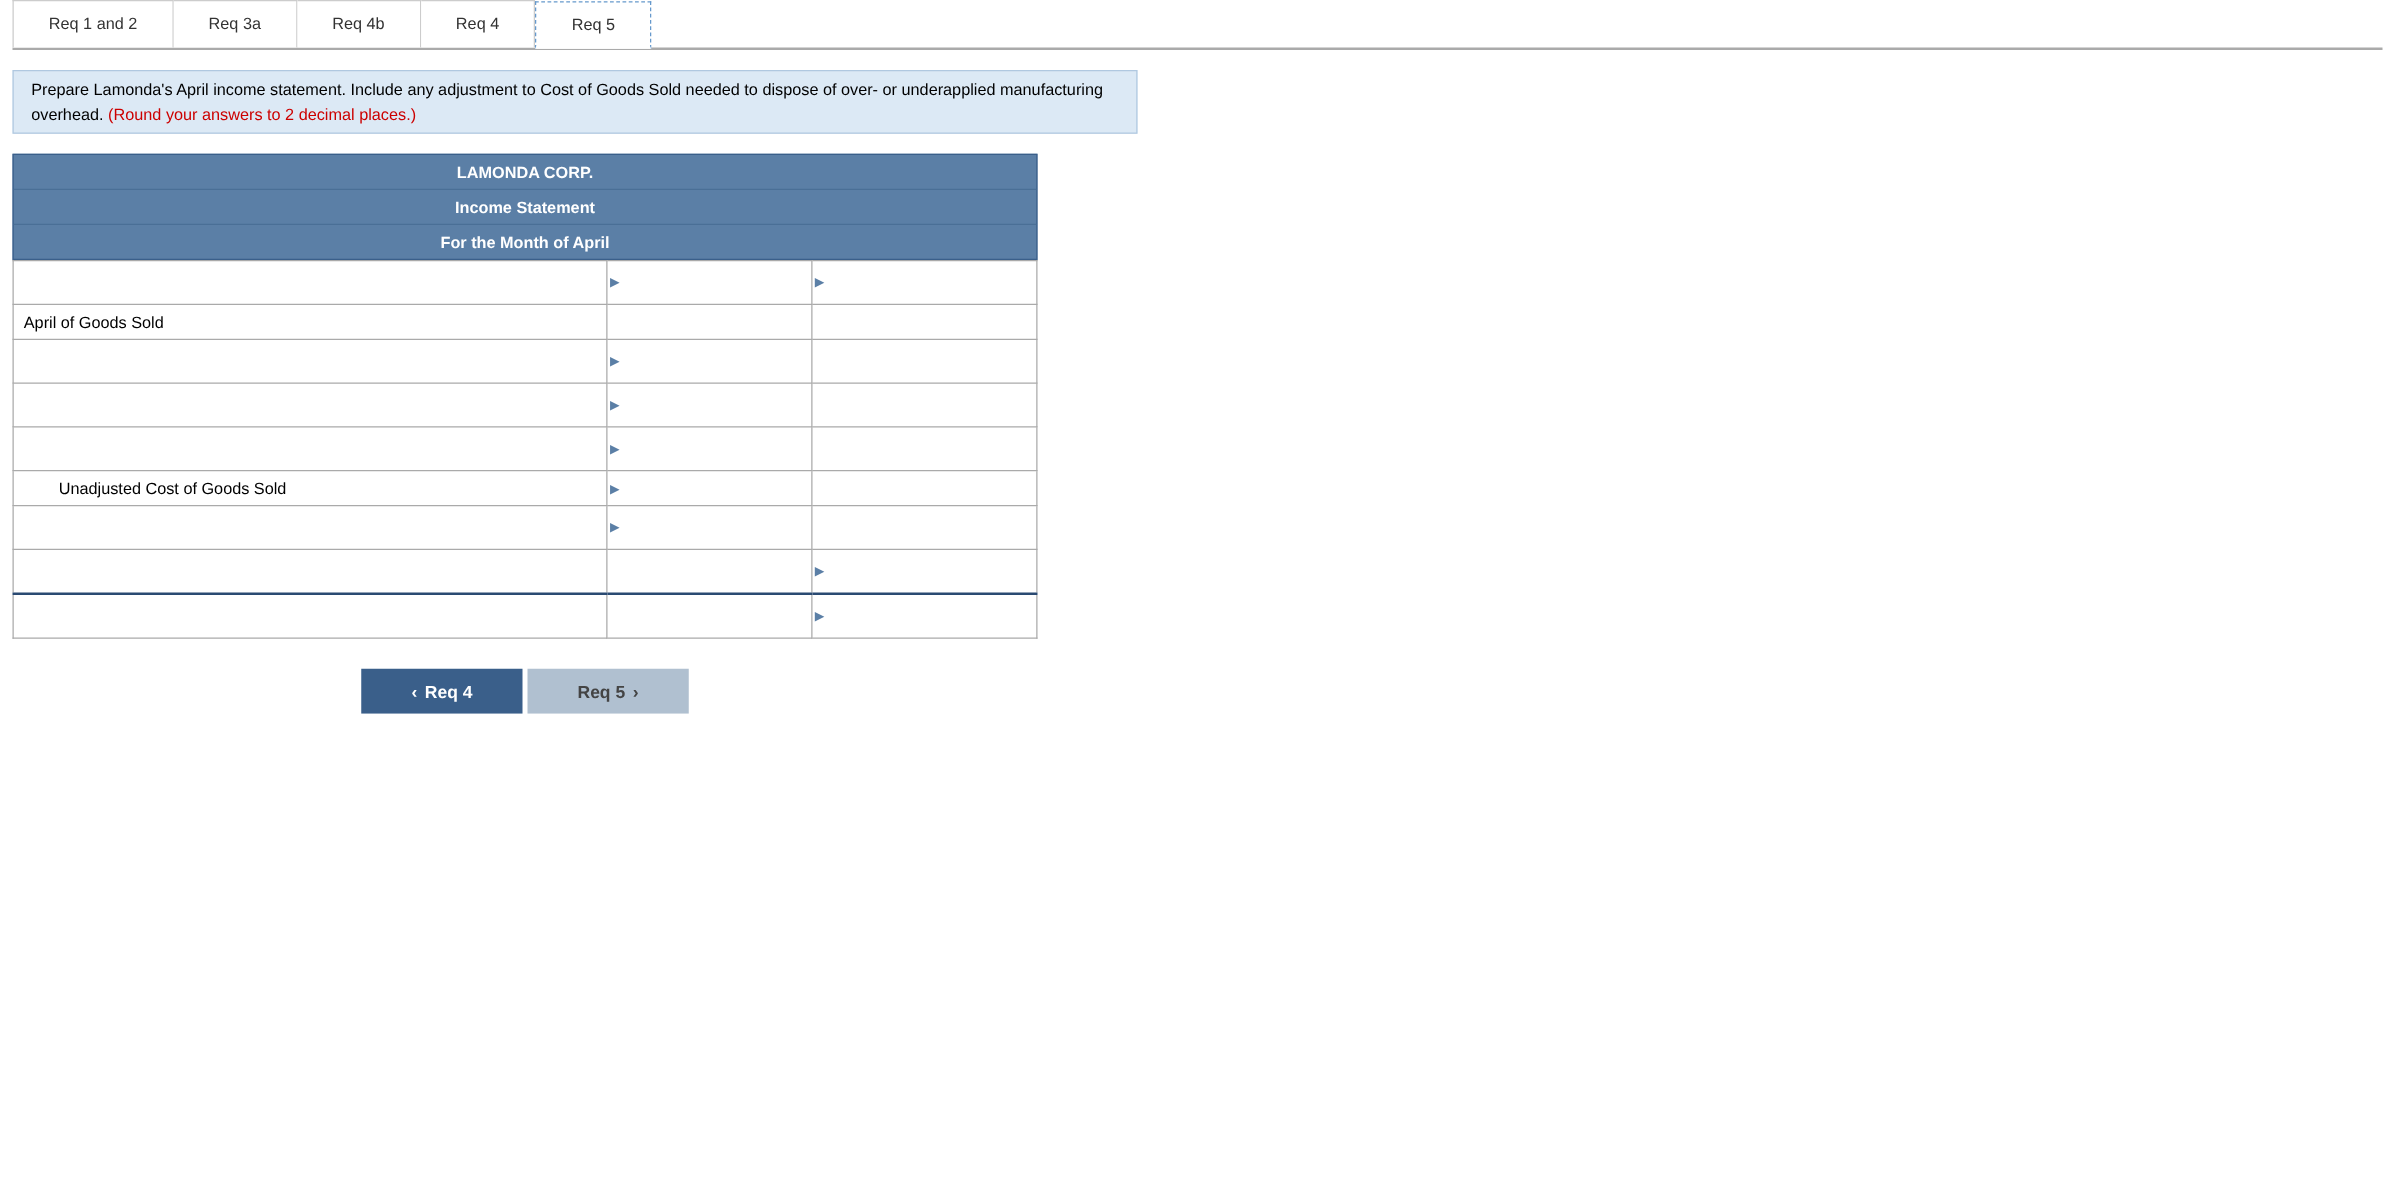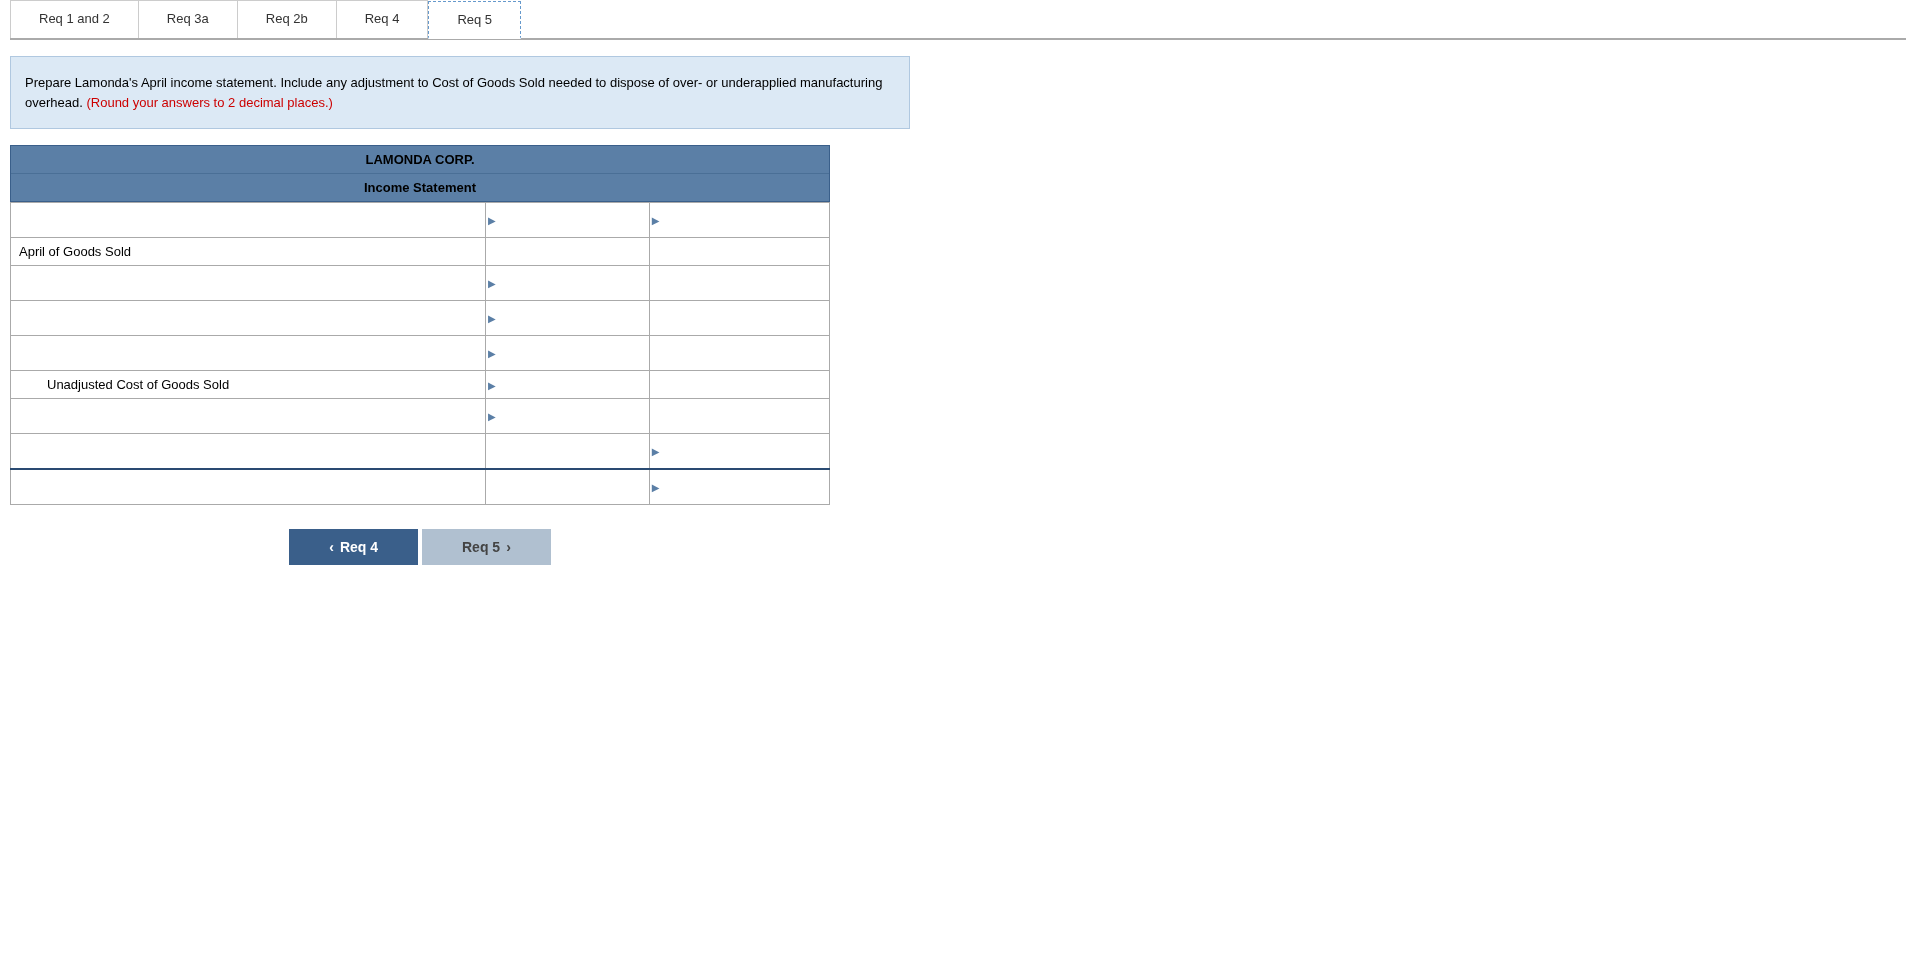--- a/index.html
+++ b/index.html
@@ -35,21 +35,21 @@
       font-weight: normal;
       position: relative;
       bottom: -1px;
       z-index: 1;
     }
 
     
     .instruction-box {
       background: #dce9f5;
       border: 1px solid #b0c8e0;
-      padding: 16px 14px;
+      padding: 5px 14px;
       margin: 12px 0 16px 0;
       max-width: 900px;
       line-height: 1.5;
       font-size: 13px;
     }
     .instruction-box .red-text {
       color: #cc0000;
     }
 
     
@@ -57,21 +57,21 @@
       padding: 0 10px;
     }
 
     
     .statement-wrapper {
       max-width: 820px;
     }
 
     .statement-header {
       background: #5b7fa6;
-      color: #000000;
+      color: #ffffff;
       text-align: center;
       border: 1px solid #3a5f8a;
     }
     .statement-header div {
       padding: 6px 8px;
       font-weight: bold;
       font-size: 13px;
       border-bottom: 1px solid #4a6f96;
     }
     .statement-header div:last-child {
@@ -170,35 +170,36 @@
     }
   </style>
 </head>
 <body>
 
 <div class="main-content">
 
   <div class="tabs-container">
   <div class="tab">Req 1 and 2</div>
       <div class="tab">Req 3a</div>
-      <div class="tab">Req 2b</div>
+      <div class="tab">Req 4b</div>
       <div class="tab">Req 4</div>
       <div class="tab active">Req 5</div>
     </div>
 
   <div class="instruction-box">
     <span>Prepare Lamonda's April income statement. Include any adjustment to Cost of Goods Sold needed to dispose of over- or underapplied manufacturing overhead.</span>
     <span class="red-text">(Round your answers to 2 decimal places.)</span>
   </div>
 
   <div class="statement-wrapper">
 
     <div class="statement-header">
       <div>LAMONDA CORP.</div>
       <div>Income Statement</div>
+      <div>For the Month of April</div>
     </div>
 
     <table class="statement-table">
       <tbody id="table-body">
       <tr>
             <td class="label-col"><input type="text" class="cell-input" style=""></td>
             <td class="mid-col arrow-cell"><input type="text" class="cell-input" style=""></td>
             <td class="right-col arrow-cell"><input type="text" class="cell-input" style=""></td>
           </tr>
           <tr>

